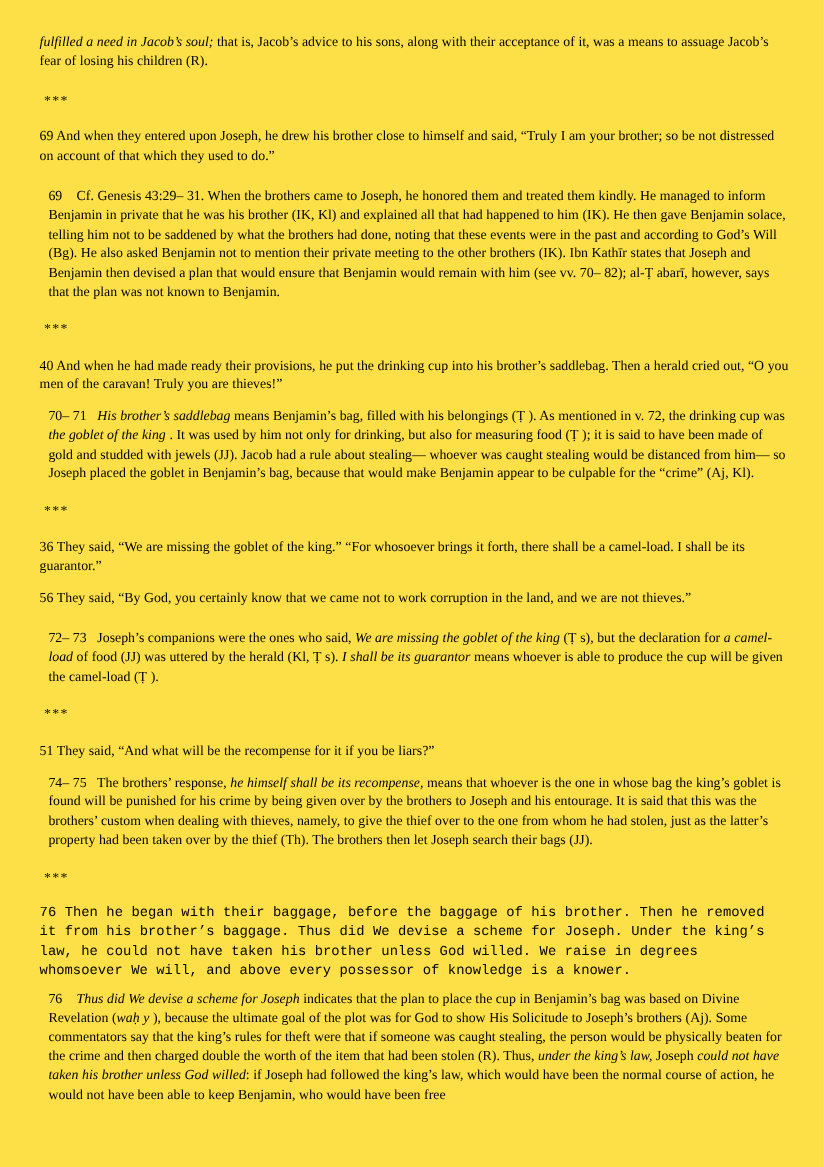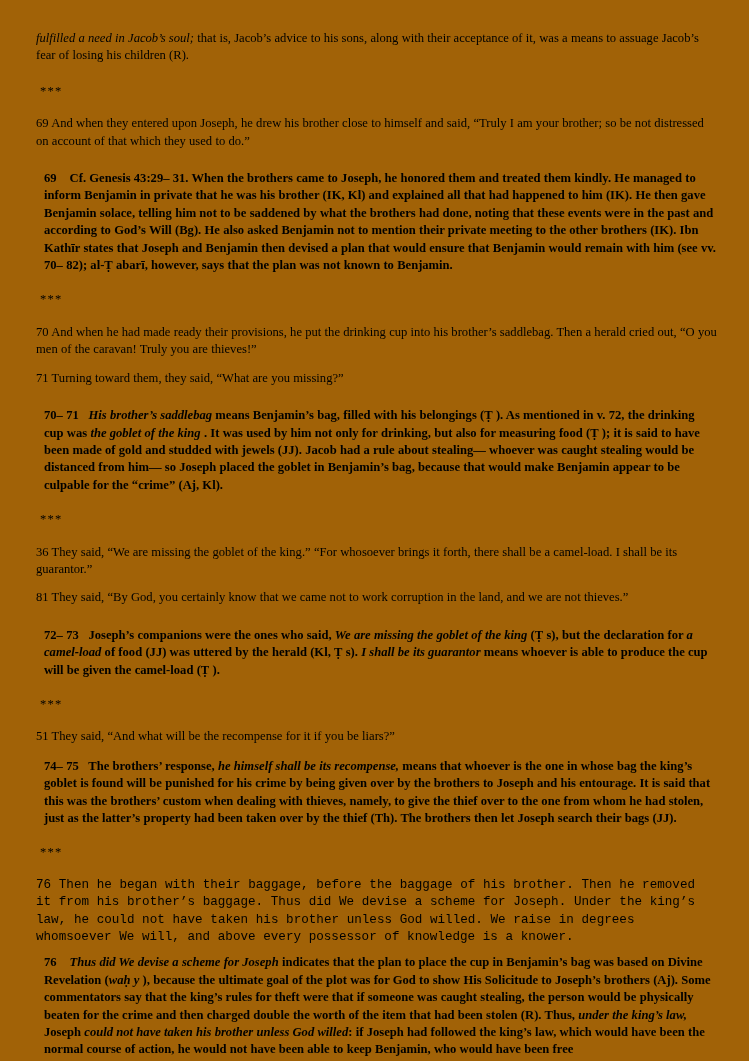--- a/index.html
+++ b/index.html
@@ -14,21 +14,21 @@
     font-family: "Liberation Serif", "DejaVu Serif", serif;
     color: #000000;
     overflow: hidden;
   }
   .page {
     position: relative;
     width: 749px;
     height: 1061px;
     box-sizing: border-box;
     padding: 30px 32px 0 36px;
-    background: #a16207;
+    background: #fde047;
   }
   .block {
     font-size: 12.6px;
     line-height: 17.4px;
     text-align: left;
     margin: 0 0 14px 0;
     letter-spacing: 0.0px;
     word-spacing: 0.1px;
   }
   
@@ -36,21 +36,20 @@
     margin-bottom: 13px;
   }
   
   .continuation {
     margin-bottom: 18px;
   }
   
   .commentary {
     padding-left: 8px;
     margin-bottom: 17px;
-    font-weight: bold;
   }
   .commentary .vnum {
     white-space: pre;
   }
   .gap {
     white-space: pre;
   }
   
   .sep {
     font-size: 12.6px;
@@ -77,31 +76,30 @@
   <p class="block continuation"><span class="ital">fulfilled a need in Jacob’s soul;</span><span> that is, Jacob’s advice to his sons, along with their acceptance of it, was a means to assuage Jacob’s fear of losing his children (R).</span></p>
 
   <div class="sep">***</div>
 
   <p class="block verse sp-a">69 And when they entered upon Joseph, he drew his brother close to himself and said, “Truly I am your brother; so be not distressed on account of that which they used to do.”</p>
 
   <p class="block commentary"><span class="vnum">69</span><span class="gap">    </span><span>Cf. Genesis 43:29– 31. When the brothers came to Joseph, he honored them and treated them kindly. He managed to inform Benjamin in private that he was his brother (IK, Kl) and explained all that had happened to him (IK). He then gave Benjamin solace, telling him not to be saddened by what the brothers had done, noting that these events were in the past and according to God’s Will (Bg). He also asked Benjamin not to mention their private meeting to the other brothers (IK). Ibn Kathīr states that Joseph and Benjamin then devised a plan that would ensure that Benjamin would remain with him (see vv. 70– 82); al-Ṭ abarī, however, says that the plan was not known to Benjamin.</span></p>
 
   <div class="sep">***</div>
 
-  <p class="block verse tight">70 And when he had made ready their provisions, he put the drinking cup into his brother’s saddlebag. Then a herald cried out, “O you men of the caravan! Truly you are thieves!”</p>
+  <p class="block verse tight">40 And when he had made ready their provisions, he put the drinking cup into his brother’s saddlebag. Then a herald cried out, “O you men of the caravan! Truly you are thieves!”</p>
 
-  <p class="block verse sp-a">71 Turning toward them, they said, “What are you missing?”</p>
 
   <p class="block commentary"><span class="vnum">70– 71</span><span class="gap">   </span><span class="ital">His brother’s saddlebag</span><span> means Benjamin’s bag, filled with his belongings (Ṭ ). As mentioned in v. 72, the drinking cup was </span><span class="ital">the goblet of the king</span><span> . It was used by him not only for drinking, but also for measuring food (Ṭ ); it is said to have been made of gold and studded with jewels (JJ). Jacob had a rule about stealing— whoever was caught stealing would be distanced from him— so Joseph placed the goblet in Benjamin’s bag, because that would make Benjamin appear to be culpable for the “crime” (Aj, Kl).</span></p>
 
   <div class="sep">***</div>
 
   <p class="block verse tight">36 They said, “We are missing the goblet of the king.” “For whosoever brings it forth, there shall be a camel-load. I shall be its guarantor.”</p>
 
-  <p class="block verse sp-a">81 They said, “By God, you certainly know that we came not to work corruption in the land, and we are not thieves.”</p>
+  <p class="block verse sp-a">56 They said, “By God, you certainly know that we came not to work corruption in the land, and we are not thieves.”</p>
 
   <p class="block commentary"><span class="vnum">72– 73</span><span class="gap">   </span><span>Joseph’s companions were the ones who said, </span><span class="ital">We are missing the goblet of the king</span><span> (Ṭ s), but the declaration for </span><span class="ital">a camel-load</span><span> of food (JJ) was uttered by the herald (Kl, Ṭ s). </span><span class="ital">I shall be its guarantor</span><span> means whoever is able to produce the cup will be given the camel-load (Ṭ ).</span></p>
 
   <div class="sep">***</div>
 
   <p class="block verse sp-c">51 They said, “And what will be the recompense for it if you be liars?”</p>
 
 
   <p class="block commentary"><span class="vnum">74– 75</span><span class="gap">   </span><span>The brothers’ response, </span><span class="ital">he himself shall be its recompense,</span><span> means that whoever is the one in whose bag the king’s goblet is found will be punished for his crime by being given over by the brothers to Joseph and his entourage. It is said that this was the brothers’ custom when dealing with thieves, namely, to give the thief over to the one from whom he had stolen, just as the latter’s property had been taken over by the thief (Th). The brothers then let Joseph search their bags (JJ).</span></p>
 

